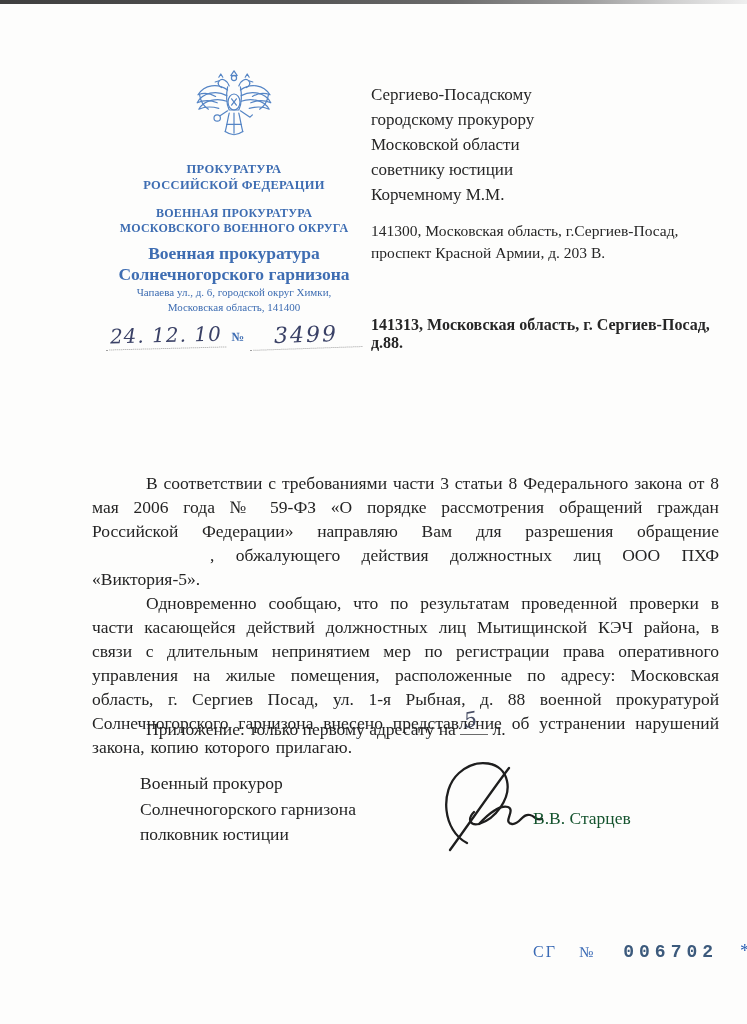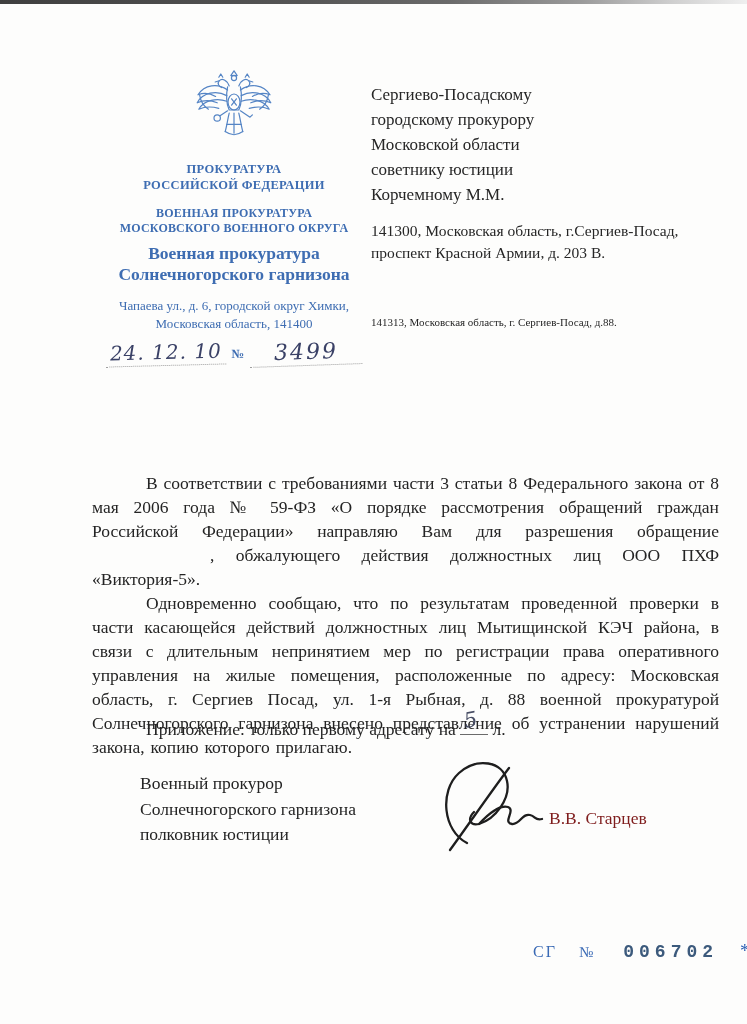--- a/index.html
+++ b/index.html
@@ -18,21 +18,21 @@
   }
   
   .letterhead{
     position:absolute;left:100px;top:68px;width:268px;
     text-align:center;color:#3e6db2;
   }
   .emblem{height:86px;display:flex;justify-content:center;align-items:flex-start;}
   .org1{margin-top:7px;font-weight:bold;font-size:12.5px;line-height:1.3;letter-spacing:.3px;text-align:center;}
   .org2{margin-top:12px;font-weight:bold;font-size:12px;line-height:1.3;letter-spacing:.2px;}
   .org3{margin-top:6px;font-weight:bold;font-size:17.5px;line-height:1.22;}
-  .lh-addr{margin-top:12px;font-size:13px;line-height:1.35;color:#3e6db2;}
+  .lh-addr{font-size:11px;line-height:1.35;color:#3e6db2;}
   .date-row{
     margin-top:9px;display:flex;justify-content:center;align-items:flex-end;gap:6px;
     color:#3e6db2;font-size:12px;
   }
   .hand{
     font-family:"DejaVu Serif", serif;font-style:italic;
     color:#3a4166;
   }
   .hand-date{
     display:inline-block;min-width:108px;font-size:20px;line-height:1;
@@ -41,21 +41,21 @@
   }
   .num-sign{font-size:12.5px;padding-bottom:4px;font-weight:bold;}
   .hand-num{
     display:inline-block;min-width:100px;font-size:22px;line-height:1;
     border-bottom:1.5px dotted #9f9f9f;padding:0 6px 2px 6px;
     transform:rotate(-2deg);letter-spacing:2px;
   }
   
   .recipient{position:absolute;left:371px;top:82px;width:340px;font-size:17px;line-height:25px;}
   .recipient-addr1{margin-top:13px;font-size:15.5px;line-height:22px;}
-  .recipient-addr2{position:absolute;left:371px;top:316px;width:360px;font-size:11px;}
+  .recipient-addr2{position:absolute;left:371px;top:316px;width:360px;font-size:16px;font-weight:bold;}
   
   .body-text{
     position:absolute;left:92px;top:471px;width:627px;
     font-size:17.5px;line-height:24px;text-align:justify;word-spacing:1.5px;
     color:#242424;
   }
   .body-text p{margin:0;text-indent:54px;}
   .blank-gap{display:inline-block;width:118px;}
   .attachment{
     position:absolute;left:146px;top:714px;font-size:17.5px;color:#242424;
@@ -63,21 +63,21 @@
   .sheets-line{
     display:inline-block;width:28px;border-bottom:1.2px solid #6b6b6b;
     text-align:center;vertical-align:baseline;position:relative;height:20px;
   }
   .sheets-line .hand{
     position:absolute;left:4px;top:-6px;font-size:21px;transform:rotate(-10deg);color:#464c63;
   }
   
   .signoff{position:absolute;left:140px;top:771px;font-size:17.5px;line-height:25.5px;color:#242424;}
   .sig-flourish{position:absolute;left:437px;top:753px;}
-  .sign-name{position:absolute;left:533px;top:808px;font-size:17.5px;color:#7f1d1d;margin-left:16px;}
+  .sign-name{position:absolute;left:533px;top:808px;font-size:17.5px;color:#14532d;}
   
   .stamp{
     position:absolute;left:533px;top:940px;display:flex;align-items:baseline;gap:22px;
     color:#3a6ab5;
   }
   .stamp-prefix{font-size:16px;letter-spacing:2px;}
   .stamp-no{font-size:15px;}
   .stamp-digits{
     font-family:"Liberation Mono", monospace;font-size:18px;font-weight:bold;
     letter-spacing:5px;color:#3c5a7c;margin-left:8px;

